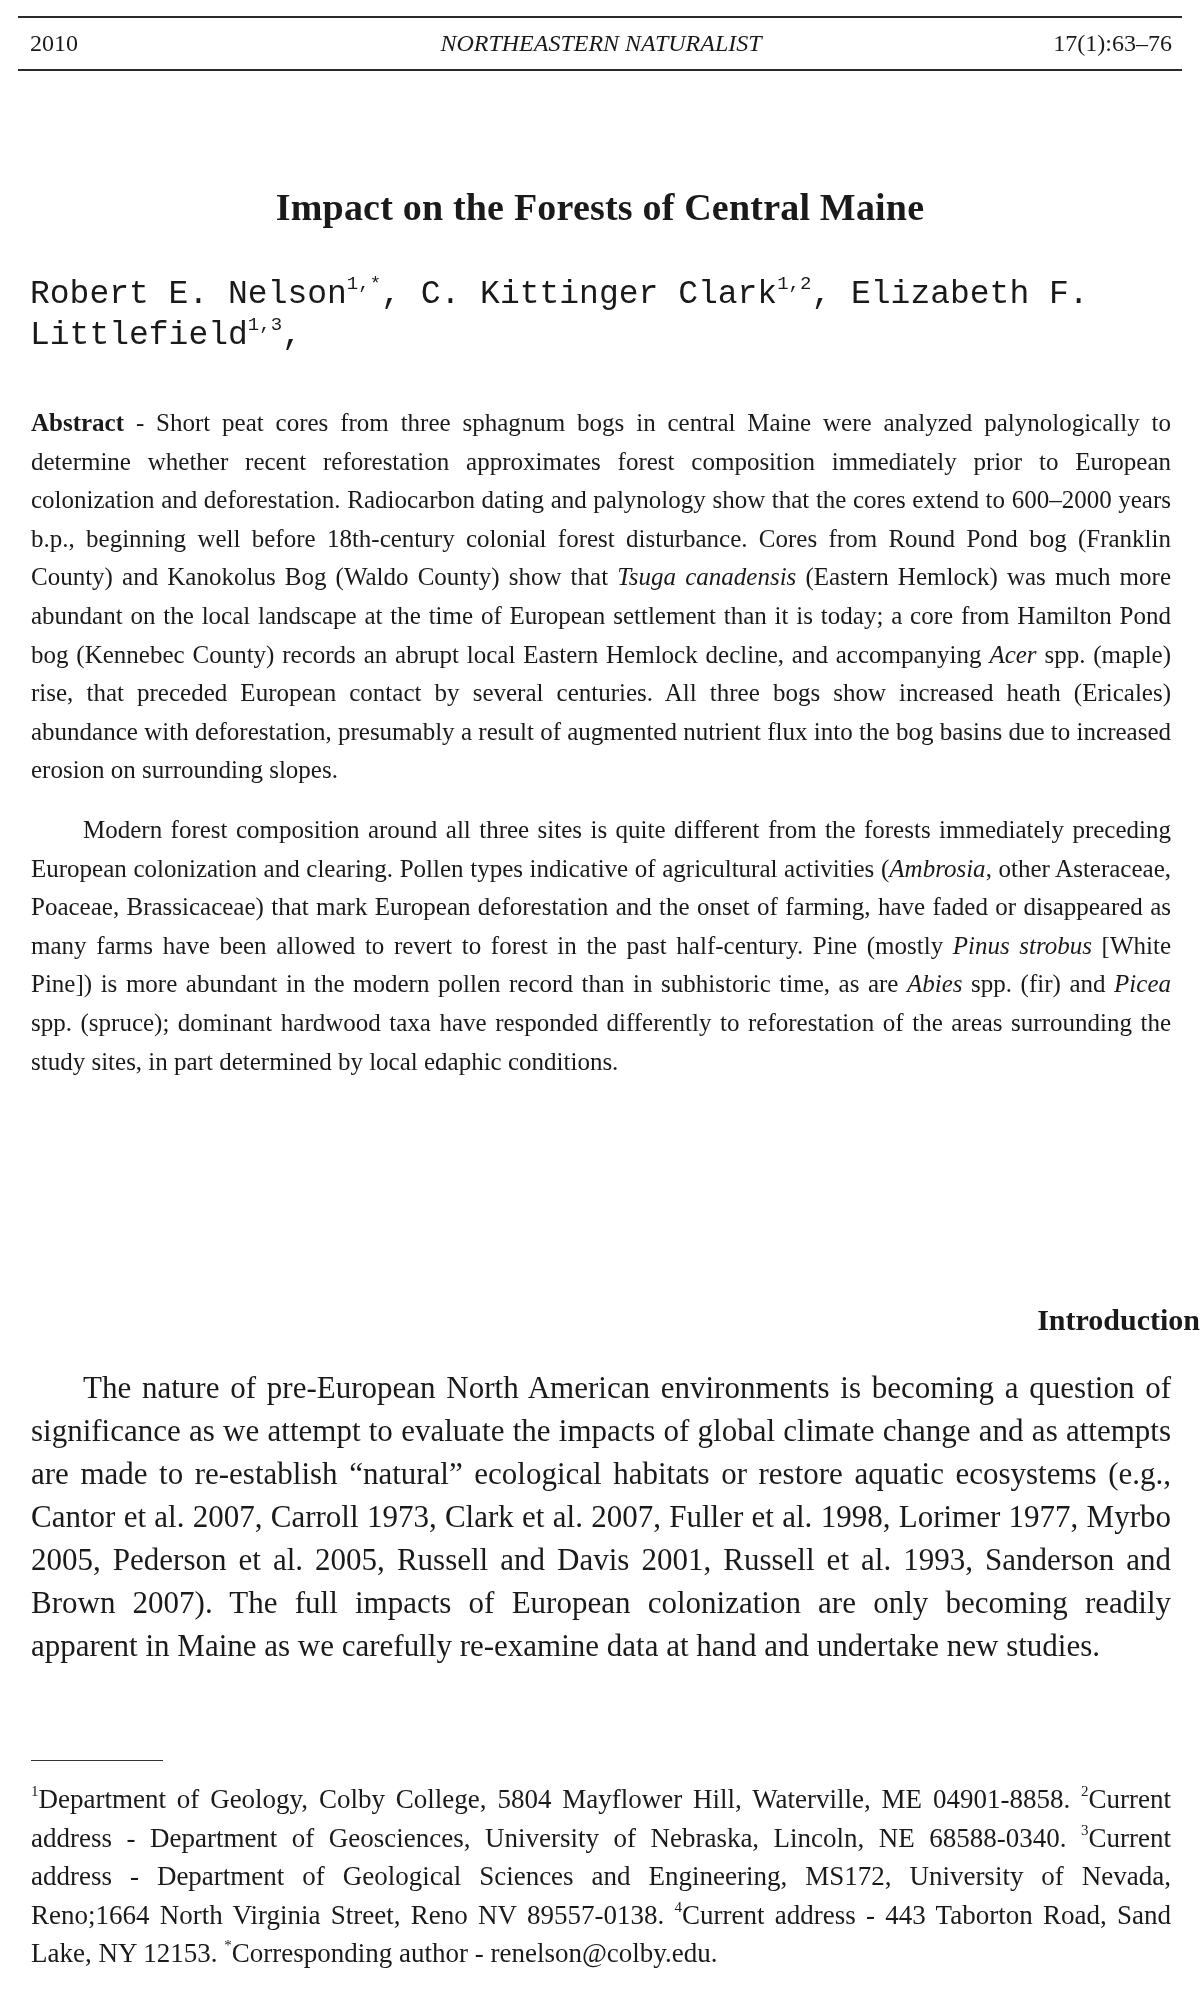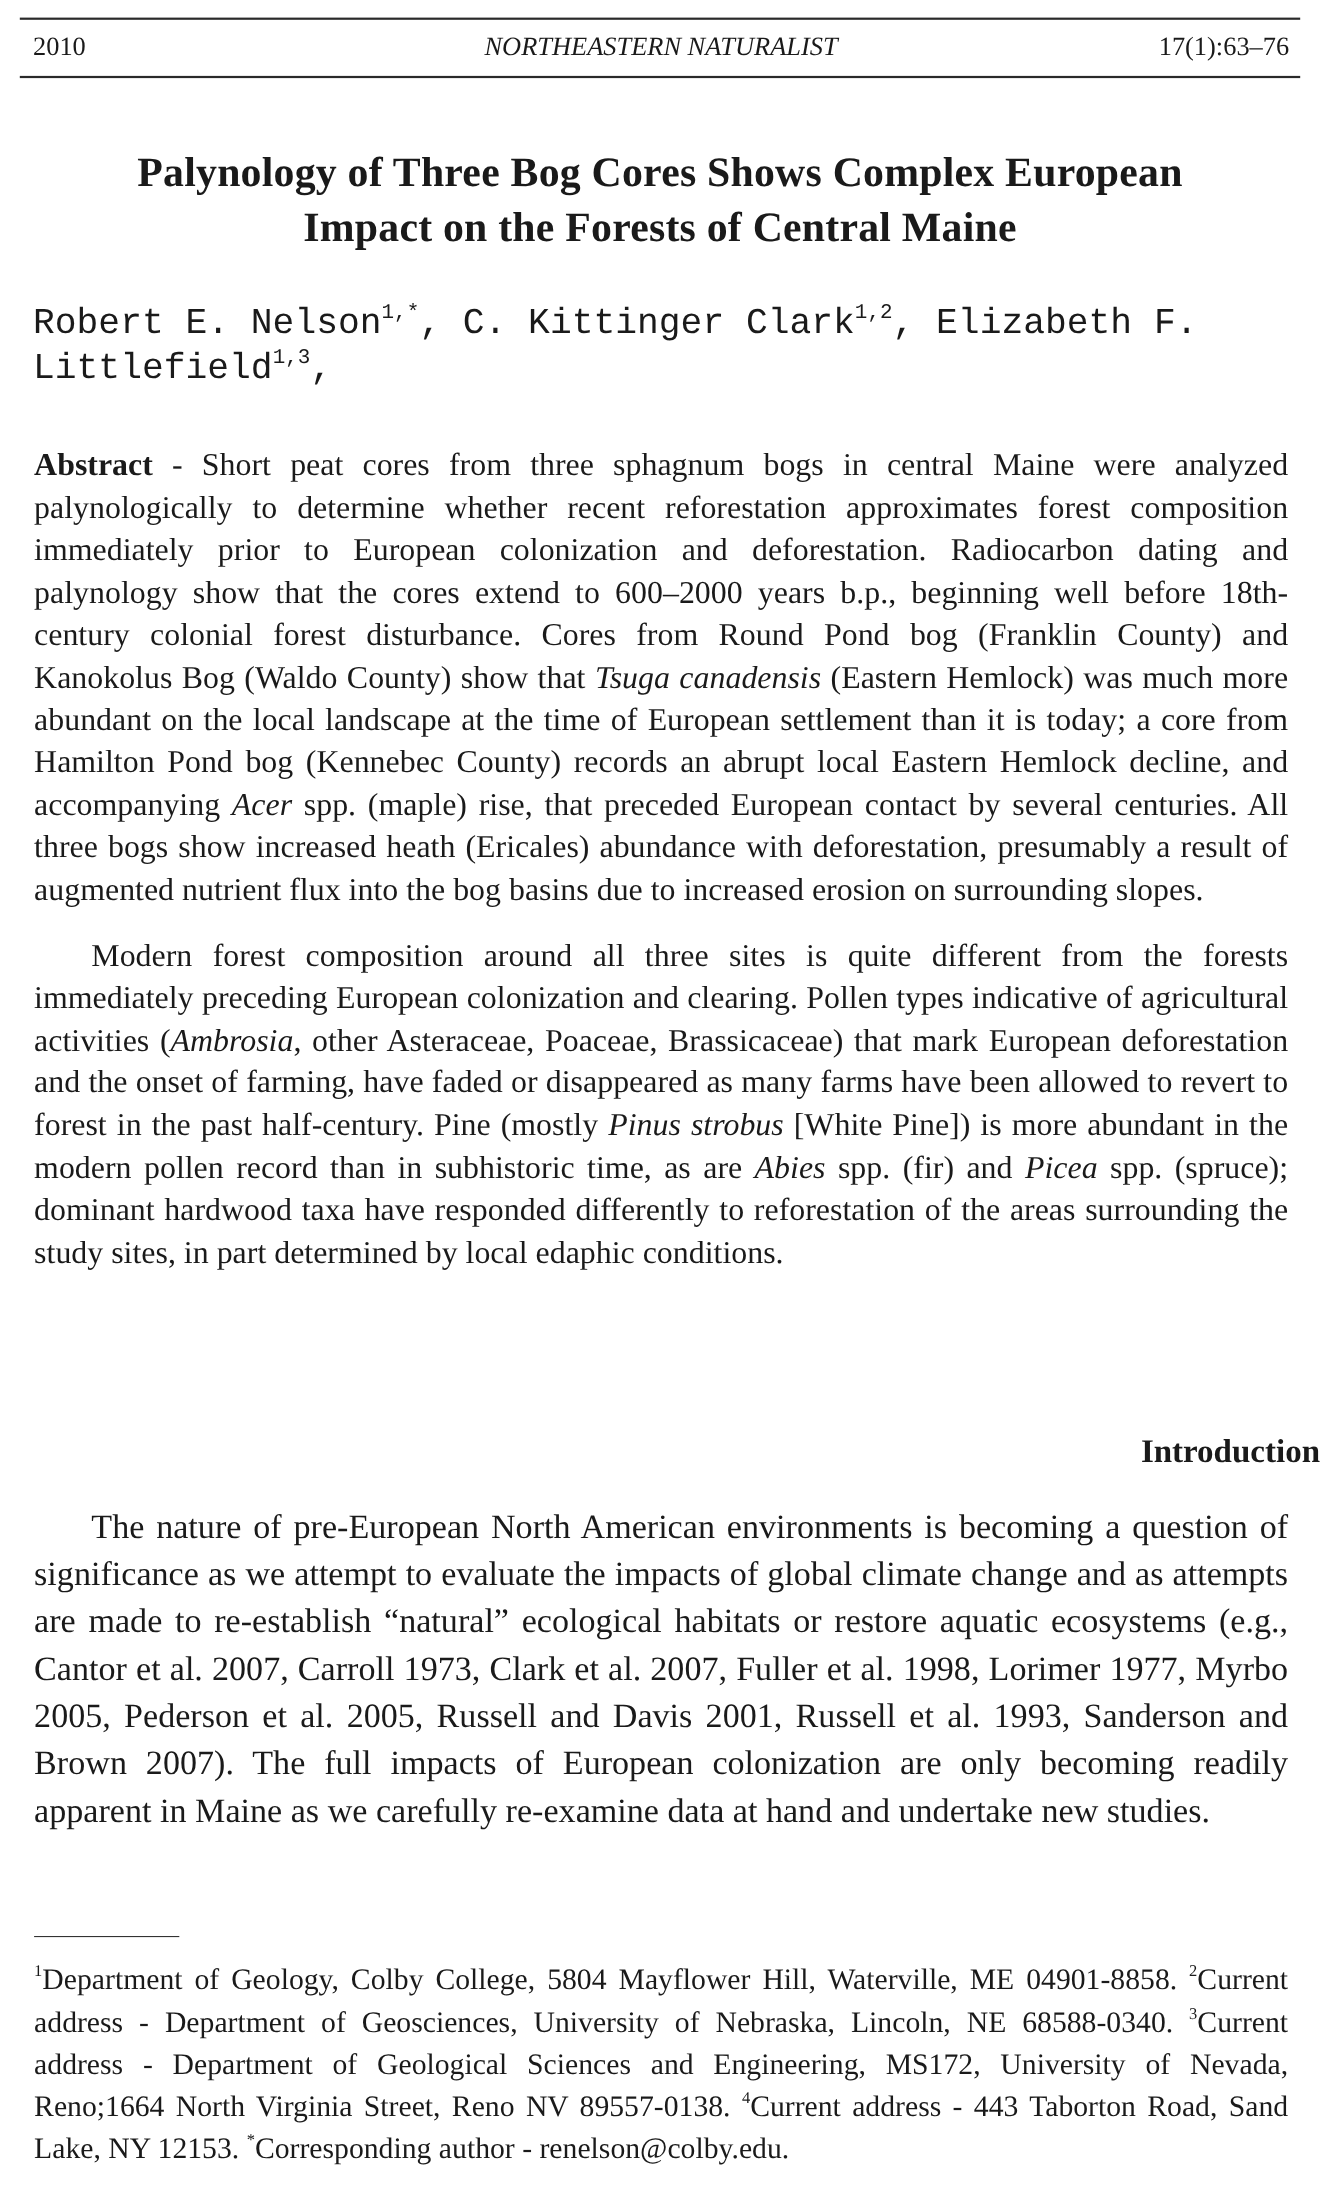--- a/index.html
+++ b/index.html
@@ -13,21 +13,21 @@
                   font-size: 24px; line-height: 34px; }
   .rh-left { position: absolute; left: 0; }
   .rh-center { position: absolute; left: 0; right: 0; text-align: center; font-style: italic; }
   .rh-right { position: absolute; right: 0; }
   .title { position: absolute; top: 120px; left: 30px; right: 30px; text-align: center;
            font-weight: bold; font-size: 38px; line-height: 50px; letter-spacing: 0.2px; }
   .authors { position: absolute; top: 262px; left: 30px; right: 30px; text-align: left;
              font-size: 33px; line-height: 41px; font-family: Liberation Mono, monospace; }
   .authors sup { font-size: 19px; vertical-align: 14px; line-height: 0; }
   .body-block { position: absolute; left: 31px; width: 1140px; text-align: justify;
-                font-size: 29px; line-height: 38.6px; }
+                font-size: 25px; line-height: 38.6px; }
   .abstract { top: 392px; }
   .abstract p { margin: 0; }
   .abstract p + p { text-indent: 52px; margin-top: 21px; }
   .kw { font-weight: bold; }
   .section-heading { position: absolute; top: 1288px; left: 0; right: 0; text-align: right;
                      font-weight: bold; font-size: 30px; line-height: 40px; }
   .intro { top: 1354px; font-size: 31px; line-height: 43px; }
   .intro p { margin: 0; text-indent: 52px; }
   .fn-rule { position: absolute; top: 1748px; left: 31px; width: 132px; height: 1px; background: #333; }
   .footnotes { top: 1768px; font-size: 27px; line-height: 38.5px; }
@@ -40,21 +40,21 @@
 <div class="page">
   <div class="rule top"></div>
   <div class="running-head">
     <span class="rh-left">2010</span>
     <span class="rh-center">NORTHEASTERN NATURALIST</span>
     <span class="rh-right">17(1):63–76</span>
   </div>
   <div class="rule bottom"></div>
 
   <h1 class="title" style="margin:0">
-    <span>Palynology of Three Bog Cores Shows Complex European</span><br>
+    <br>
     <span>Impact on the Forests of Central Maine</span>
   </h1>
 
   <div class="authors">
     <span><span>Robert E. Nelson</span><sup>1,*</sup><span>, </span></span><span><span>C. Kittinger Clark</span><sup>1,2</sup><span>, </span></span><span><span>Elizabeth F. Littlefield</span><sup>1,3</sup><span>,</span></span><br>
   </div>
 
   <div class="body-block abstract">
     <p><span class="kw">Abstract</span><span> - </span><span><span>Short peat cores from three sphagnum bogs in central Maine were analyzed palynologically to determine whether recent reforestation approximates forest composition immediately prior to European colonization and deforestation. Radiocarbon dating and palynology show that the cores extend to 600–2000 years b.p., beginning well before 18th-century colonial forest disturbance. Cores from Round Pond bog (Franklin County) and Kanokolus Bog (Waldo County) show that </span><i>Tsuga canadensis</i><span> (Eastern Hemlock) was much more abundant on the local landscape at the time of European settlement than it is today; a core from Hamilton Pond bog (Kennebec County) records an abrupt local Eastern Hemlock decline, and accompanying </span><i>Acer</i><span> spp. (maple) rise, that preceded European contact by several centuries. All three bogs show increased heath (Ericales) abundance with deforestation, presumably a result of augmented nutrient flux into the bog basins due to increased erosion on surrounding slopes.</span></span></p>
     <p><span>Modern forest composition around all three sites is quite different from the forests immediately preceding European colonization and clearing. Pollen types indicative of agricultural activities (</span><i>Ambrosia</i><span>, other Asteraceae, Poaceae, Brassicaceae) that mark European deforestation and the onset of farming, have faded or disappeared as many farms have been allowed to revert to forest in the past half-century. Pine (mostly </span><i>Pinus strobus</i><span> [White Pine]) is more abundant in the modern pollen record than in subhistoric time, as are </span><i>Abies</i><span> spp. (fir) and </span><i>Picea</i><span> spp. (spruce); dominant hardwood taxa have responded differently to reforestation of the areas surrounding the study sites, in part determined by local edaphic conditions.</span></p>

